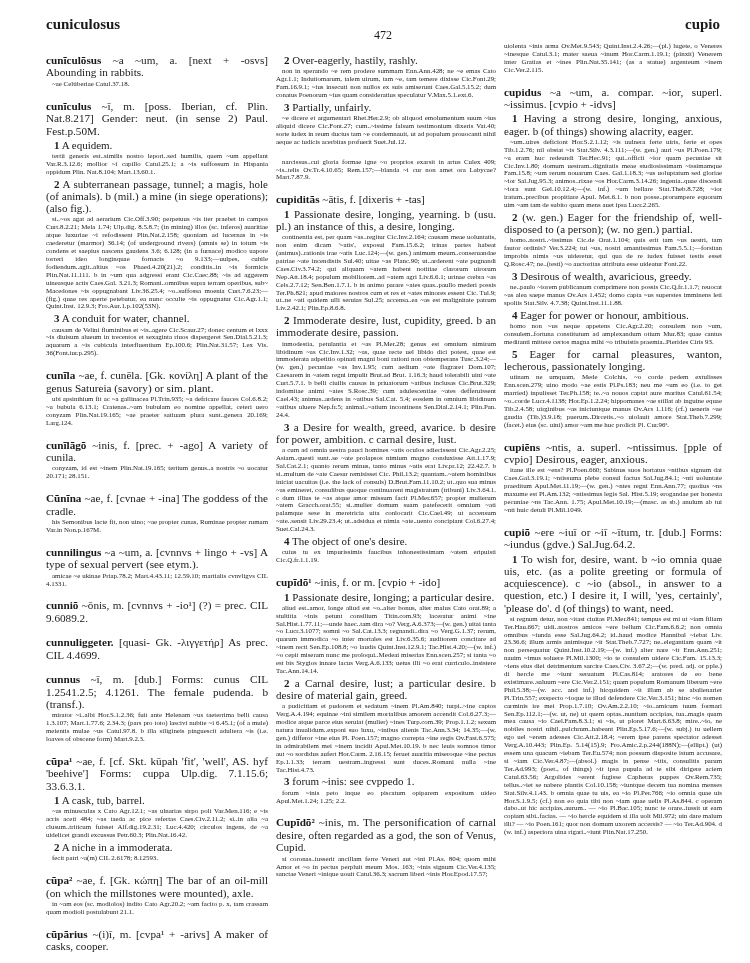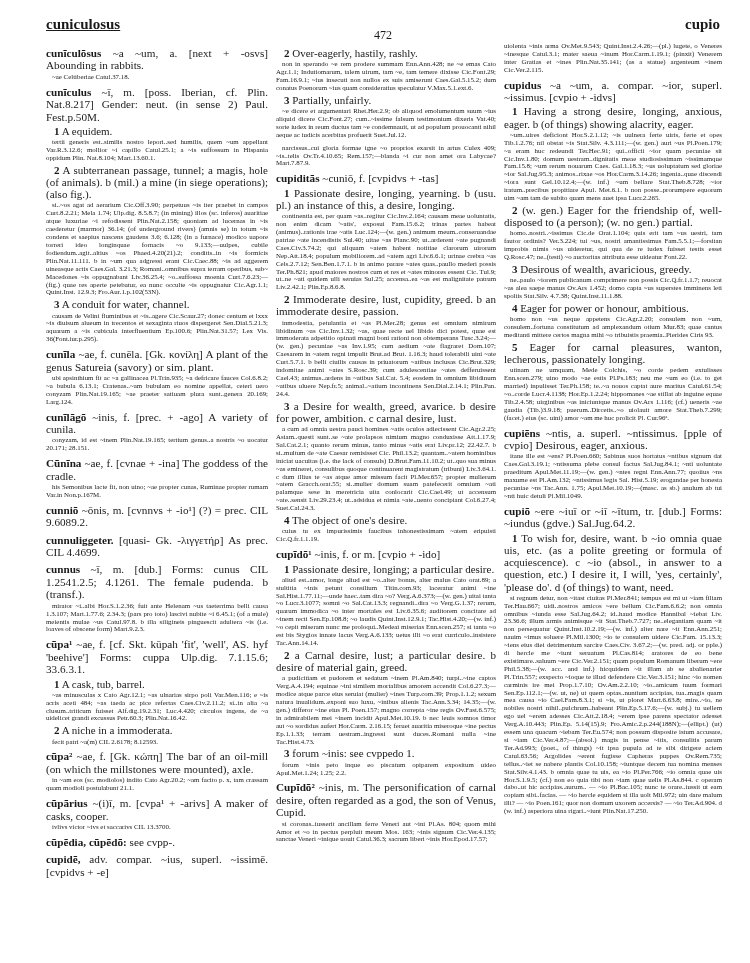--- a/index.html
+++ b/index.html
@@ -1,26 +1,26 @@
 <!DOCTYPE html>
 <html><head>
 <meta charset="utf-8">
 <style>
   html, body { margin: 0; padding: 0; background: #ffffff; }
   body { width: 750px; height: 963px; overflow: hidden; position: relative; color: #1a1a1a; font-family: "Liberation Serif", "DejaVu Serif", serif; }
   .running-head { position: absolute; top: 16px; left: 46px; right: 30px; height: 20px; }
-  .rh-left { position: absolute; left: 0; top: 0; font-weight: bold; font-size: 15px; text-decoration: underline; }
+  .rh-left { position: absolute; left: 0; top: 0; font-weight: bold; font-size: 15px; }
   .rh-center { position: absolute; left: 0; right: 0; text-align: center; top: 12px; font-size: 12px; }
   .rh-right { position: absolute; right: 0; top: 0; font-weight: bold; font-size: 15px; }
   .columns { position: absolute; top: 42px; left: 46px; width: 674px; height: 910px; }
   .col { position: absolute; top: 0; height: 910px; overflow: hidden; text-align: justify; }
   .col-1 { left: 0; width: 222px; }
   .col-2 { left: 230px; width: 220px; }
   .col-3 { left: 458px; width: 218px; }
-  .entry { margin: 5px 0 5px 0; }
+  .entry { margin: 12px 0 5px 0; }
   .head { font-size: 11.2px; line-height: 12.4px; margin: 0; }
   .lemma { font-weight: bold; }
   .sense { font-size: 11px; line-height: 12.2px; margin: 2px 0 0 0; text-indent: 8px; }
   .sense .num { font-weight: bold; }
   .cit { font-size: 6.9px; line-height: 7.9px; margin: 1px 0 2px 0; text-indent: 6px; }
   .cont { font-size: 6.9px; line-height: 7.9px; margin: 0 0 4px 0; }
 </style>
 </head>
 <body>
 
@@ -50,20 +50,24 @@
       <p class="head"><span class="lemma">cunīla</span><span> ~ae, f. cunēla. [Gk. κονίλη] A plant of the genus Satureia (savory) or sim. plant.</span></p>
       <p class="cit">ubi apsinthium fit ac ~a gallinacea Pl.Trin.935; ~a defricare fauces Col.6.8.2; ~a bubula 6.13.1; Cratenas..~am bubulam eo nomine appellat, ceteri uero conyzam Plin.Nat.19.165; ~ae praeter satiuam plura sunt..genera 20.169; Larg.124.</p>
     </div>
     <div class="entry">
       <p class="head"><span class="lemma">cunīlāgō</span><span> ~inis, f. [prec. + -ago] A variety of cunila.</span></p>
       <p class="cit">conyzam, id est ~inem Plin.Nat.19.165; tertium genus..a nostris ~o uocatur 20.171; 28.151.</p>
     </div>
     <div class="entry">
       <p class="head"><span class="lemma">Cūnīna</span><span> ~ae, f. [cvnae + -ina] The goddess of the cradle.</span></p>
       <p class="cit">his Semonibus lacte fit, non uino; ~ae propter cunas, Ruminae propter rumam Var.in Non.p.167M.</p>
+    </div>
+    <div class="entry">
+      <p class="head"><span class="lemma">cunnilingus</span><span> ~a ~um, a. [cvnnvs + lingo + -vs] A type of sexual pervert (see etym.).</span></p>
+      <p class="cit">amicae ~e ukinae Priap.78.2; Mart.4.43.11; 12.59.10; martialis cvnvligvs CIL 4.1331.</p>
     </div>
     <div class="entry">
       <p class="head"><span class="lemma">cunniō</span><span> ~ōnis, m. [cvnnvs + -io¹] (?) = prec. CIL 9.6089.2.</span></p>
     </div>
     <div class="entry">
       <p class="head"><span class="lemma">cunnuliggeter.</span><span> [quasi- Gk. -λιγγετήρ] As prec. CIL 4.4699.</span></p>
     </div>
     <div class="entry">
       <p class="head"><span class="lemma">cunnus</span><span> ~ī, m. [dub.] Forms: cunus CIL 1.2541.2.5; 4.1261. The female pudenda. b (transf.).</span></p>
       <p class="cit">mirator ~i..albi Hor.S.1.2.36; fuit ante Helenam ~us taeterrima belli causa 1.3.107; Mart.1.77.6; 2.34.3; (pars pro toto) lascivi nubite ~i 6.45.1; (of a mule) meientis mulae ~us Catul.97.8. b illa siligineis pinguescit adultera ~is (i.e. loaves of obscene form) Mart.9.2.3.</p>
@@ -96,21 +100,21 @@
     <div class="entry">
       <p class="sense"><span class="num">2</span> <span>Over-eagerly, hastily, rashly.</span></p>
       <p class="cit">non in sperando ~e rem prodere summam Enn.Ann.428; ne ~e emas Cato Agr.1.1; Indutiomarum, talem uirum, tam ~e, tam temere dixisse Cic.Font.29; Fam.16.9.1; ~ius insecuti non nullos ex suis amiserunt Caes.Gal.5.15.2; dum conatus Poenorum ~ius quam consideratius speculatur V.Max.5.1.ext.6.</p>
       <p class="sense"><span class="num">3</span> <span>Partially, unfairly.</span></p>
       <p class="cit">~e dicere et argumentari Rhet.Her.2.9; ob aliquod emolumentum suum ~ius aliquid dicere Cic.Font.27; cum..~issime falsum testimonium dixeris Vat.40; sorte iudex in reum ductus tam ~e condemnauit, ut ad populum prouocanti nihil aeque ac iudicis acerbitas profuerit Suet.Jul.12.</p>
     </div>
     <div class="entry">
       <p class="cit">narcissus..cui gloria formae igne ~o proprios exarsit in artus Culex 409; ~is..telis Ov.Tr.4.10.65; Rem.157;—blanda ~i cur non amet ora Labycae? Mart.7.87.9.</p>
     </div>
     <div class="entry">
-      <p class="head"><span class="lemma">cupiditās</span><span> ~cuniō, f. [cvpidvs + -tas]</span></p>
+      <p class="head"><span class="lemma">cupiditās</span><span> ~ātis, f. [dixeris + -tas]</span></p>
       <p class="sense"><span class="num">1</span> <span>Passionate desire, longing, yearning. b (usu. pl.) an instance of this, a desire, longing.</span></p>
       <p class="cit">continentia est, per quam ~as..regitur Cic.Inv.2.164; causam meae uoluntatis, non enim dicam '~atis', exposui Fam.15.6.2; trinas partes habeat (animus)..rationis irae ~atis Luc.124;—(w. gen.) animum meum..conseruandae patriae ~ate incendistis Sul.40; uitae ~as Planc.90; ut..arderent ~ate pugnandi Caes.Civ.3.74.2; qui aliquam ~atem habent notitiae clarorum uirorum Nep.Att.18.4; populum mobiliorem..ad ~atem agri Liv.6.6.1; urinae crebra ~as Cels.2.7.12; Sen.Ben.1.7.1. b in animo parare ~ates quas..paullo mederi possis Ter.Ph.821; apud maiores nostros cum et res et ~ates minores essent Cic. Tul.9; ut..ne ~ati quidem ulli seruias Sul.25; accensa..ea ~as est malignitate patrum Liv.2.42.1; Plin.Ep.8.6.8.</p>
       <p class="sense"><span class="num">2</span> <span>Immoderate desire, lust, cupidity, greed. b an immoderate desire, passion.</span></p>
       <p class="cit">inmodestia, petulantia et ~as Pl.Mer.28; genus est omnium nimirum libidinum ~as Cic.Inv.1.32; ~as, quae recte uel libido dici potest, quae est immoderata adpetitio opinati magni boni rationi non obtemperans Tusc.3.24;—(w. gen.) pecuniae ~as Inv.1.95; cum aedium ~ate flagraret Dom.107; Caesarem in ~atem regni impulit Brut.ad Brut. 1.16.3; haud tolerabili uini ~ate Curt.5.7.1. b belli ciuilis causas in priuatorum ~atibus inclusas Cic.Brut.329; indomitae animi ~ates S.Rosc.39; cum adulescentiae ~ates defferuissent Cael.43; animus..ardens in ~atibus Sal.Cat. 5.4; eosdem in omnium libidinum ~atibus uluere Nep.fr.5; animal..~atium incontinens Sen.Dial.2.14.1; Plin.Pan. 24.4.</p>
       <p class="sense"><span class="num">3</span> <span>a Desire for wealth, greed, avarice. b desire for power, ambition. c carnal desire, lust.</span></p>
       <p class="cit">a cum ad omnia uestra pauci homines ~atis oculos adiecissent Cic.Agr.2.25; Asiam..questi sunt..se ~ate prolapsos nimium magno conduxisse Att.1.17.9; Sal.Cat.2.1; quanto rerum minus, tanto minus ~atis erat Liv.pr.12; 22.42.7. b si..multum de ~ate Caesar remisisset Cic. Phil.13.2; quantam..~atem hominibus iniciat uacuitas (i.e. the lack of consuls) D.Brut.Fam.11.10.2; ut..quo sua minus ~as emineret, consulibus quoque continuarent magistratum (tribuni) Liv.3.64.1. c dum illius te ~as atque amor missum facit Pl.Mer.657; propter mulierum ~atem Gracch.orat.55; si..mulier domum suam patefecerit omnium ~ati palamque sese in meretricia uita conlocarit Cic.Cael.49; ut accensum ~ate..sensit Liv.29.23.4; ut..adsidua et nimia ~ate..uento concipiant Col.6.27.4; Suet.Cal.24.3.</p>
       <p class="sense"><span class="num">4</span> <span>The object of one's desire.</span></p>
       <p class="cit">cuius tu ex impurissimis faucibus inhonestissimam ~atem eripuisti Cic.Q.fr.1.1.19.</p>
     </div>
     <div class="entry">

